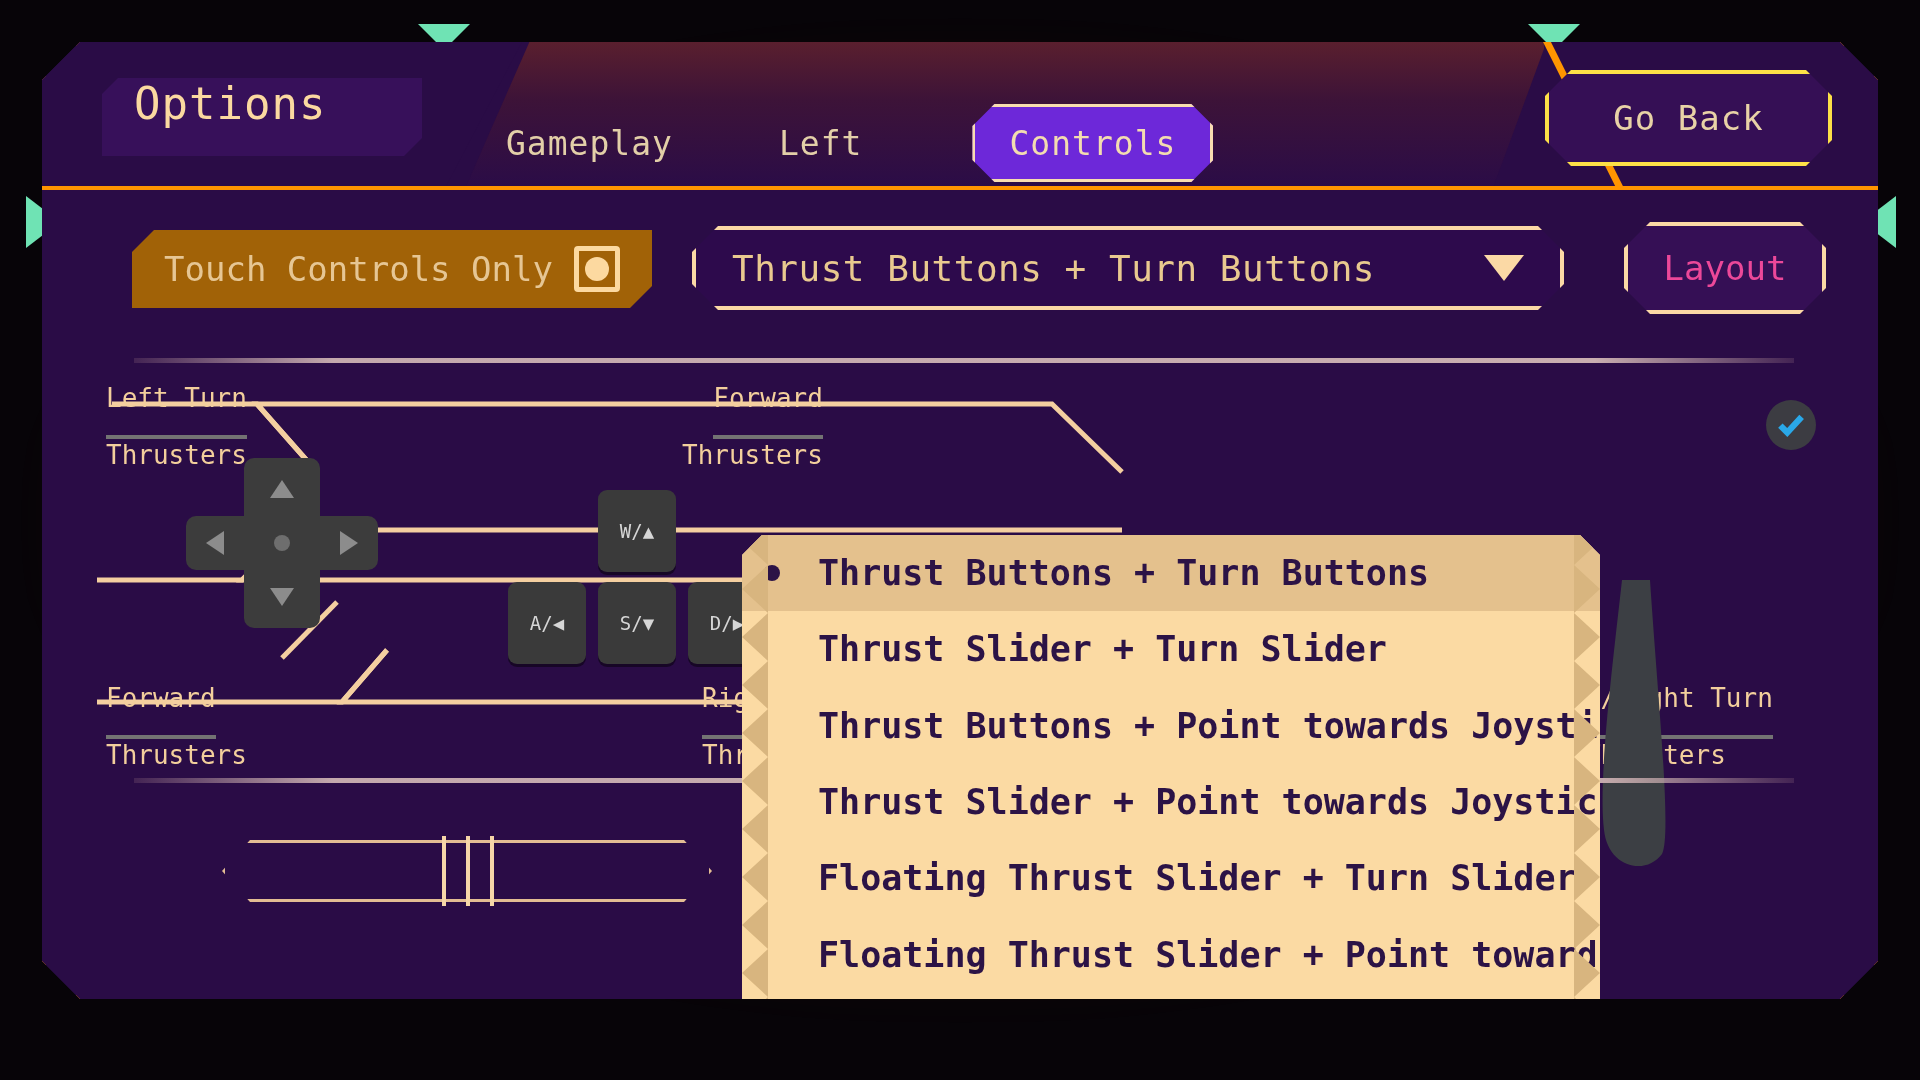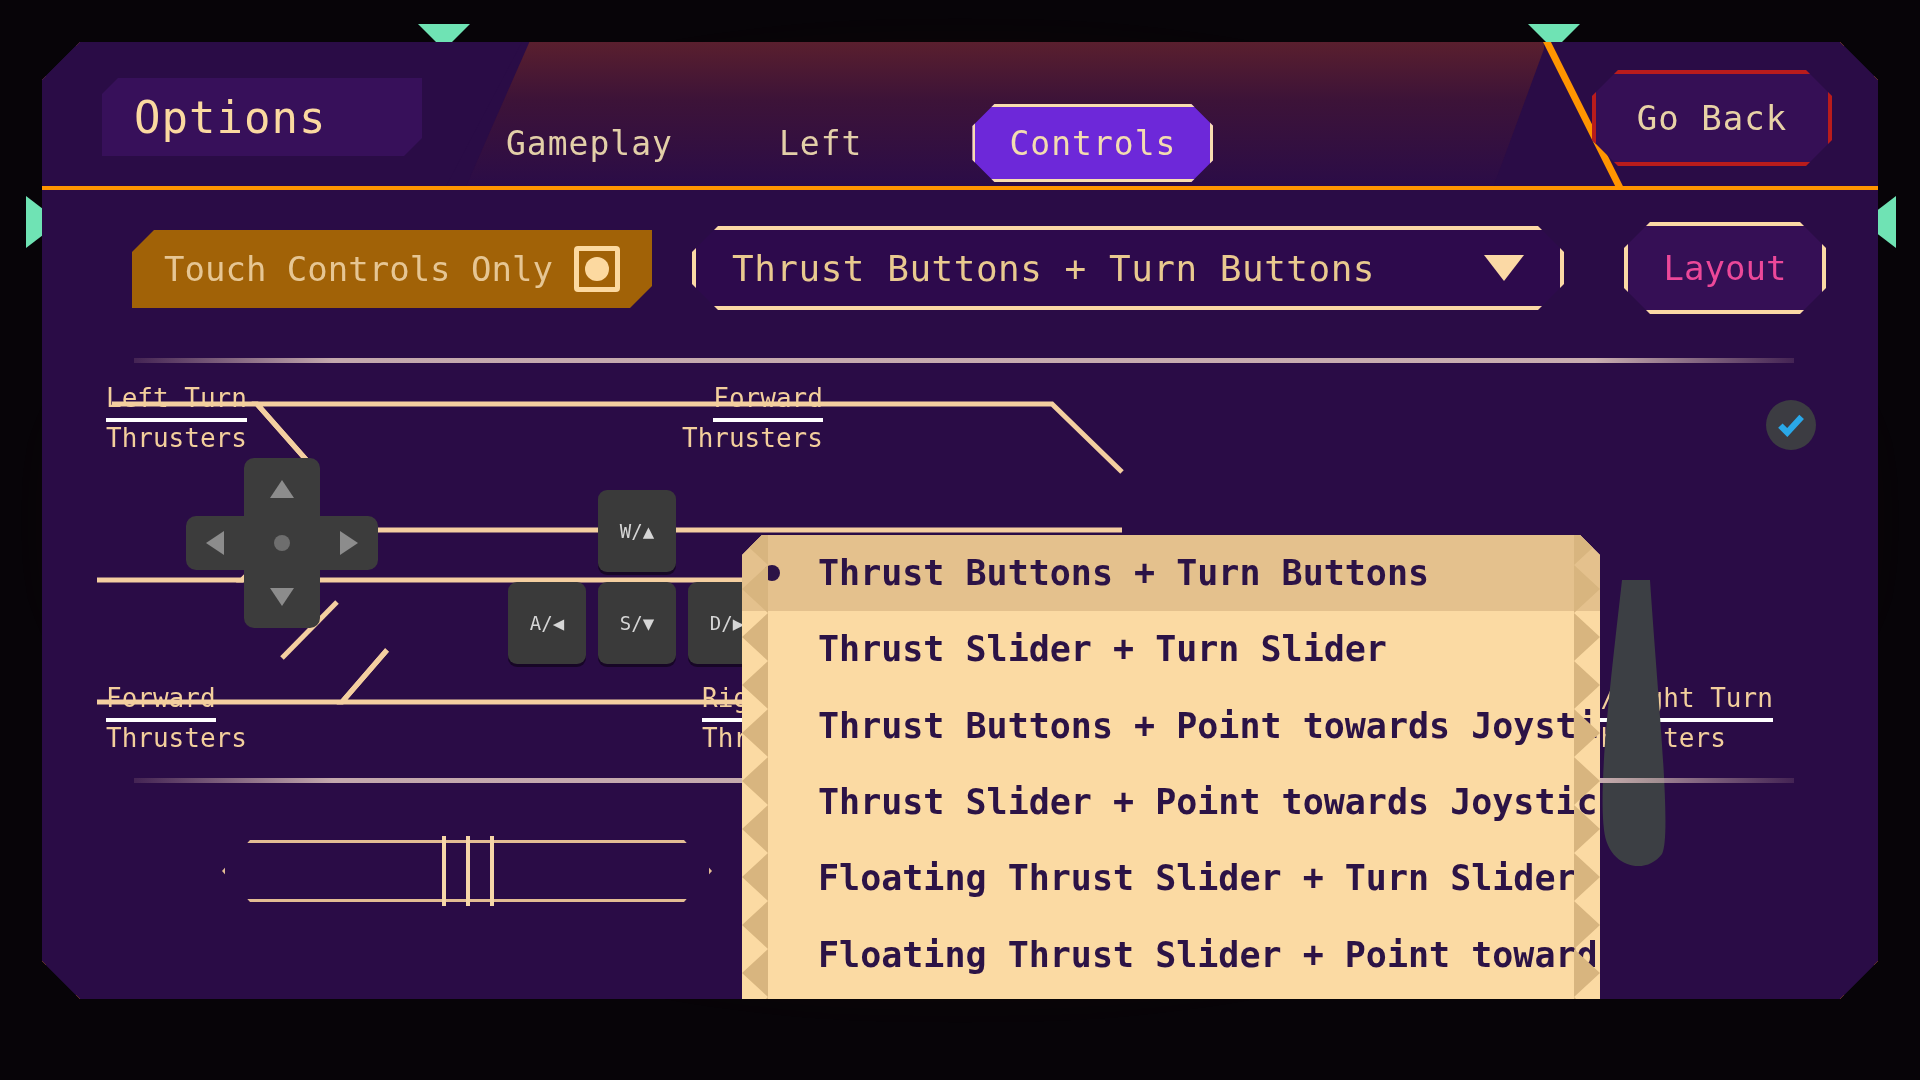--- a/index.html
+++ b/index.html
@@ -59,21 +59,21 @@
     pointer-events:none;
   }
   .hdr-line{
     position:absolute; left:0; top:144px; width:100%; height:4px; background:#ff9500;
   }
 
   .options-title{
     position:absolute; left:60px; top:36px; width:320px; height:78px;
     background:#37105a;
     clip-path: polygon(16px 0,100% 0,100% calc(100% - 18px), calc(100% - 18px) 100%, 0 100%, 0 16px);
-    display:flex; align-items:center; padding-left:32px;
+    display:flex; align-items:flex-start; padding-left:32px;
   }
   .options-title span{
     font-size:44px; color:#fbd9a0; letter-spacing:1px;
     font-family:"DejaVu Sans Mono", monospace;
   }
 
   .tabs{
     position:absolute; left:430px; top:50px; width:1040px; height:90px;
     display:flex; align-items:flex-end; gap:0px;
   }
@@ -87,22 +87,22 @@
     border:3px solid #f8ddb0;
     color:#f3dcb0;
     clip-path: polygon(22px 0, calc(100% - 22px) 0, 100% 22px, 100% calc(100% - 22px),
                        calc(100% - 22px) 100%, 22px 100%, 0 calc(100% - 22px), 0 22px);
     background:#6d28d9;
     padding:0 34px;
   }
   .tab-gap{ width:38px; }
 
   .go-back{
-    position:absolute; right:46px; top:28px; width:240px; height:96px;
-    border:4px solid #b91c1c; background:#350f55; color:#e8d2a6;
+    position:absolute; right:46px; top:28px; width:287px; height:96px;
+    border:4px solid #fde047; background:#350f55; color:#e8d2a6;
     display:flex; align-items:center; justify-content:center;
     font-size:34px; letter-spacing:1px;
     clip-path: polygon(26px 0, calc(100% - 26px) 0, 100% 26px, 100% calc(100% - 26px),
                        calc(100% - 26px) 100%, 26px 100%, 0 calc(100% - 26px), 0 26px);
   }
 
   
   .body-area{
     position:absolute; left:0; top:148px; width:100%; height:809px;
     background:#2a0c46;
@@ -152,21 +152,21 @@
     position:absolute; left:92px; top:588px; width:1660px; height:5px;
     background: linear-gradient(90deg, rgba(170,130,140,0.2) 0%, #c4a9ad 12%, #c9aeb0 88%, rgba(170,130,140,0.2) 100%);
   }
 
   
   .diagram{ position:absolute; left:0; top:0; width:100%; height:100%; }
   .diag-label{
     position:absolute; color:#f3cf9c; font-size:26px; line-height:1.28;
     font-family:"DejaVu Sans Mono", monospace; white-space:nowrap;
   }
-  .diag-label .u{ border-bottom:4px solid #ffffff; padding-bottom:3px; display:inline-block;}
+  .diag-label .u{ border-bottom:4px solid #737373; padding-bottom:20px; display:inline-block;}
   .dpad{ position:absolute; }
   .key{
     position:absolute; background:#3a3a3a; border-radius:9px;
     display:flex; align-items:center; justify-content:center;
     color:#d6d6d6; font-size:19px; font-family:"DejaVu Sans Mono", monospace;
     box-shadow: 0 3px 0 rgba(0,0,0,0.45);
   }
   .check-circle{
     position:absolute; right:62px; top:210px; width:50px; height:50px; border-radius:50%;
     background:#3c3c42; display:flex; align-items:center; justify-content:center;

